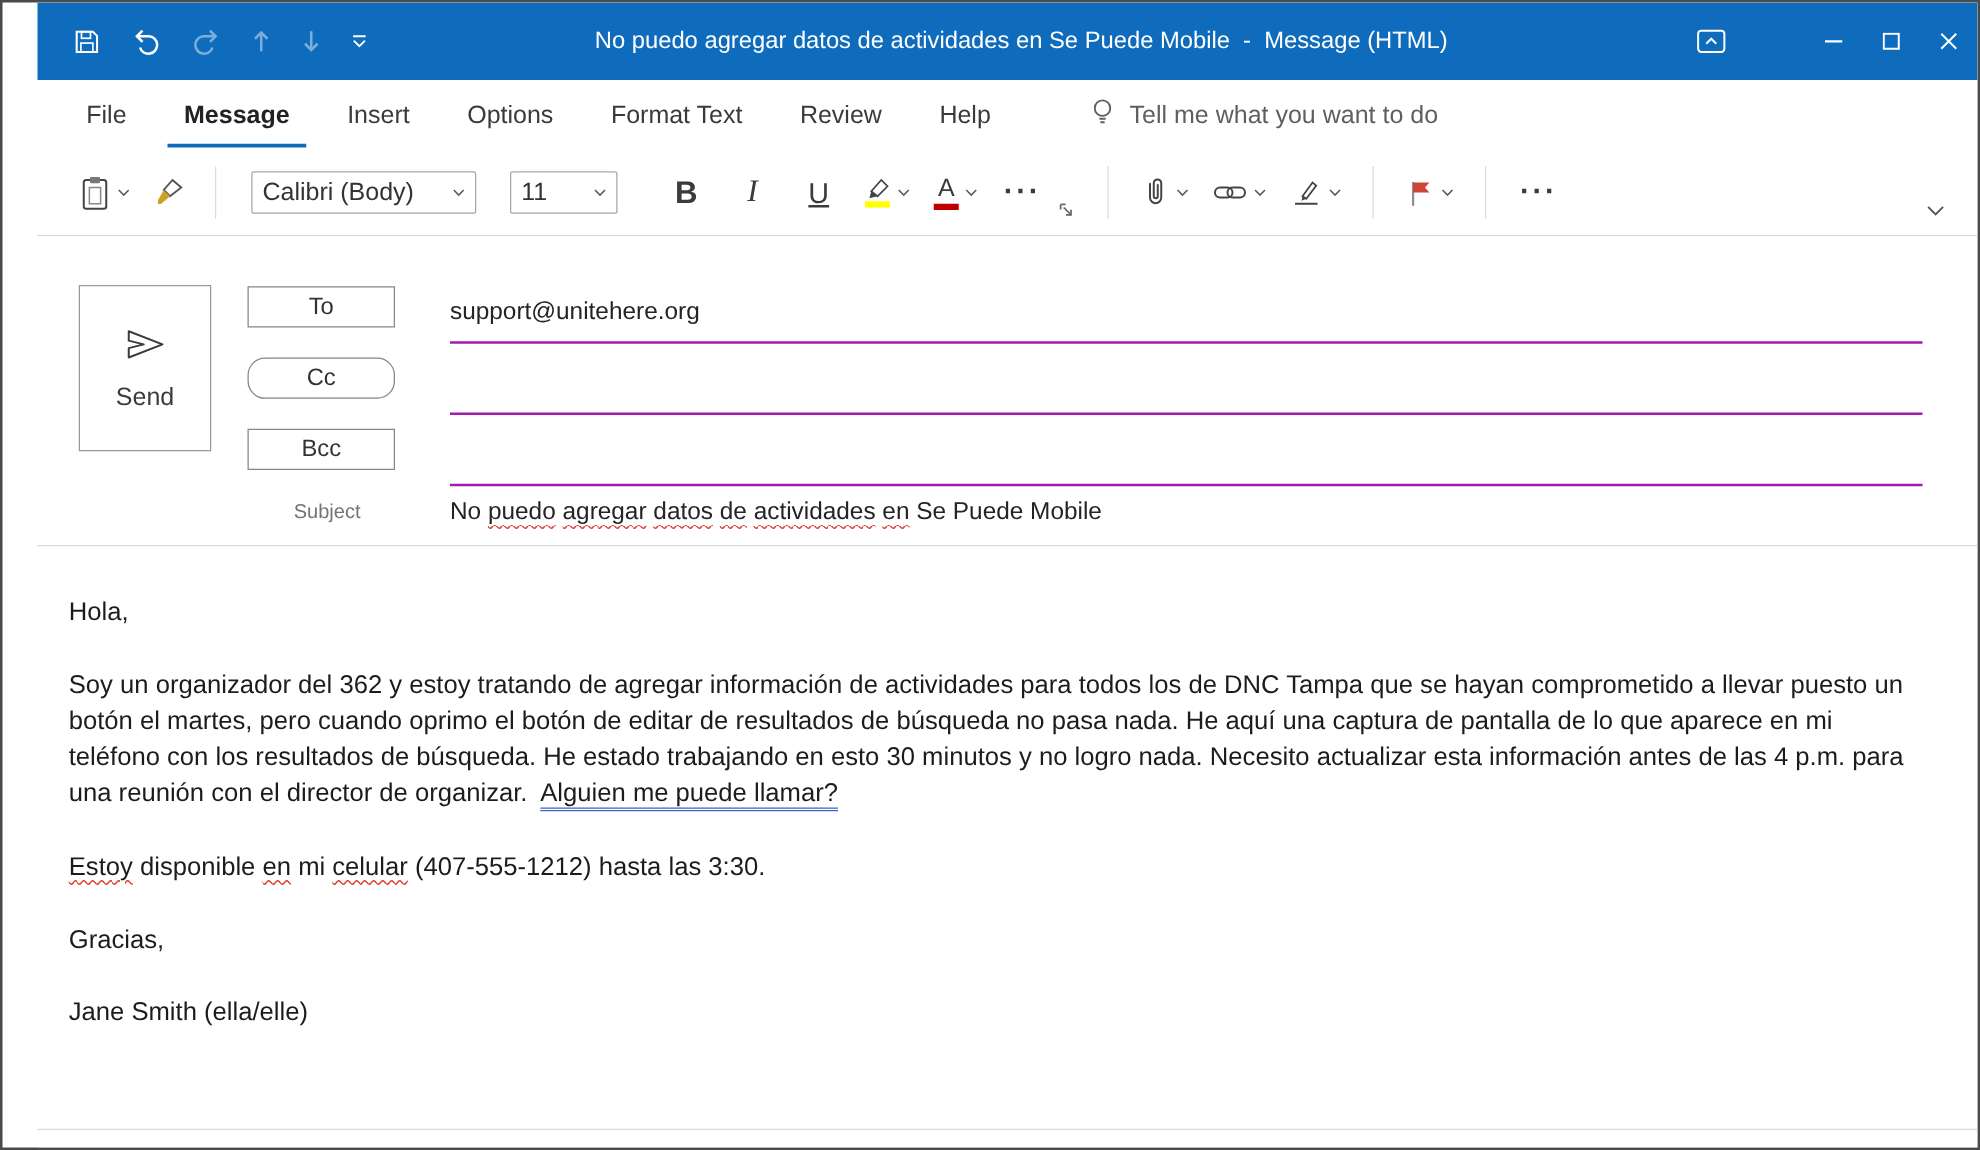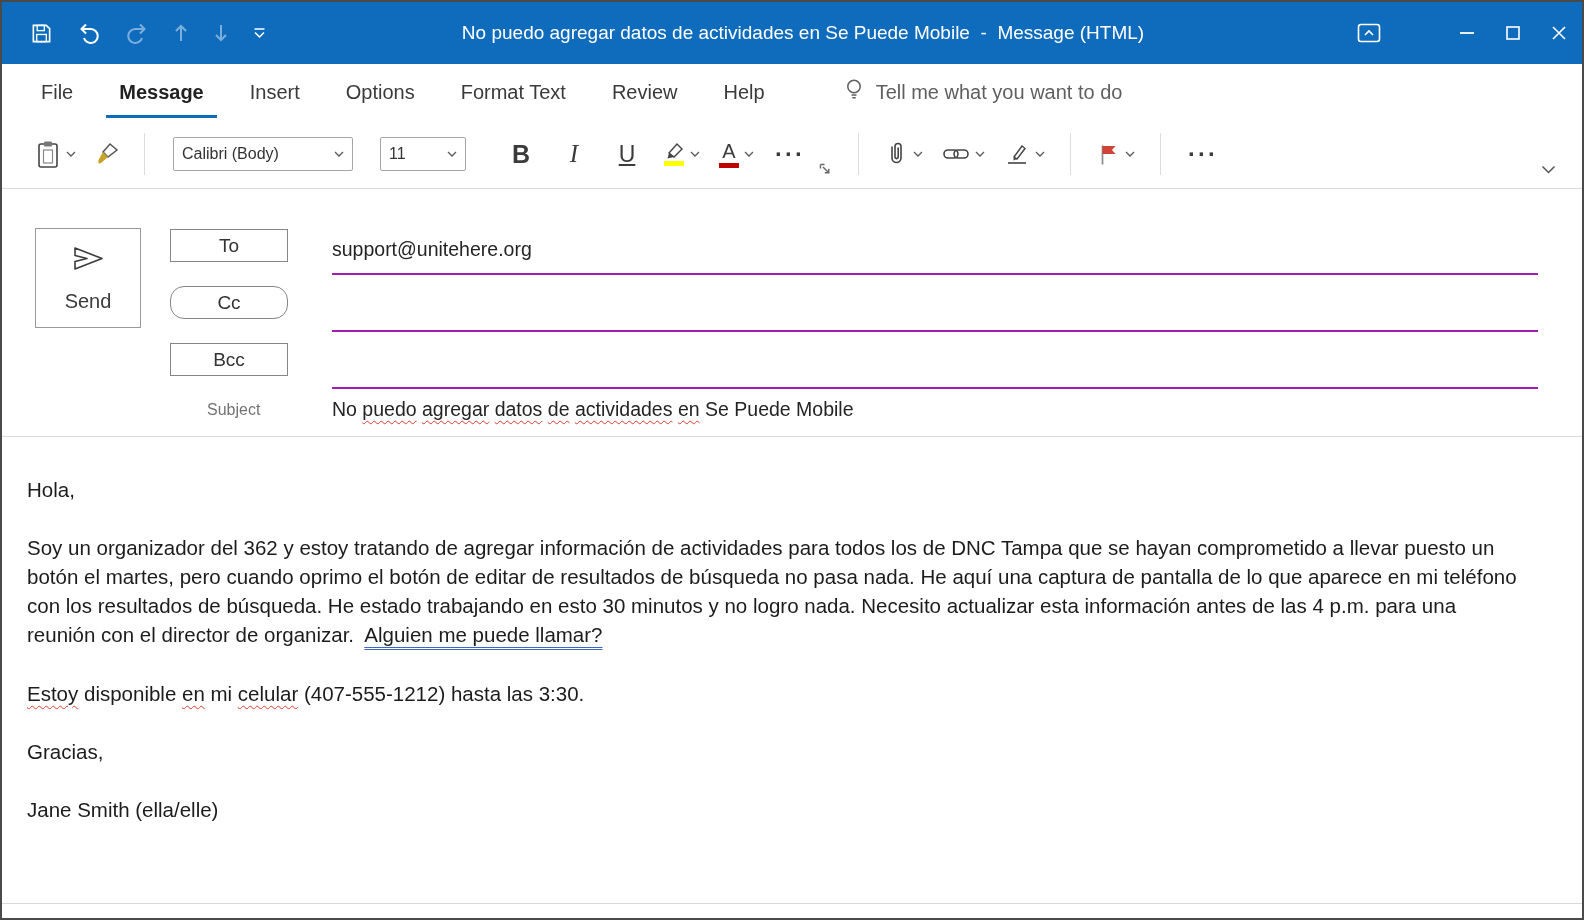--- a/index.html
+++ b/index.html
@@ -1,21 +1,21 @@
 <!DOCTYPE html>
 <html><head>
 <meta charset="utf-8">
 <style>
   * { margin:0; padding:0; box-sizing:border-box; }
   html,body { background:#888; }
   body { font-family:"Liberation Sans", sans-serif; }
   .window {
     width:1584px; height:920px; background:#fff;
     border:2px solid #4a4a4a; display:flex; flex-direction:column;
-    position:relative; overflow:hidden;
+    position:relative; overflow:hidden;padding-left:28px;
   }
   
   .titlebar {
     height:62px; background:#0f6cbd; display:flex; align-items:center;
     color:#fff; flex:0 0 auto;
   }
   .qat { display:flex; align-items:center; gap:24px; padding-left:28px; flex:0 0 auto; }
   .qat-btn { display:flex; align-items:center; justify-content:center; cursor:default; }
   .dim { opacity:.45; }
   .title-text {
@@ -40,41 +40,41 @@
   
   .toolbar {
     height:69px; border-bottom:1px solid #d9d9d9; display:flex; align-items:center;
     padding:0 16px 0 30px; gap:13px; flex:0 0 auto; background:#fff;
   }
   .tbtn { display:flex; align-items:center; gap:5px; padding:3px; color:#3b3b3b; }
   .sep { width:1px; height:42px; background:#dcdcdc; margin:0 9px; flex:0 0 auto; }
   .combo {
     height:34px; border:1px solid #a6a6a6; border-radius:2px; background:#fff;
     display:flex; align-items:center; justify-content:space-between;
-    padding:0 8px; font-size:16px; color:#333;
+    padding:0 8px; font-size:20px; color:#333;
   }
   .combo-font { width:180px; margin-left:6px; }
   .combo-size { width:86px; margin-left:14px; margin-right:22px; }
   .chr-btn { width:40px; height:40px; display:flex; align-items:center; justify-content:center; color:#3b3b3b; }
   .b-glyph { font-weight:700; font-size:25px; }
   .i-glyph { font-style:italic; font-size:25px; font-family:"Liberation Serif", serif; }
   .u-glyph { font-size:23px; text-decoration:underline; }
   .fontcolor { display:flex; flex-direction:column; align-items:center; line-height:1; }
   .fontcolor .letter { font-size:20px; color:#3b3b3b; }
   .colorbar { width:20px; height:5px; margin-top:2px; }
   .bar-red { background:#c00000; }
   .bar-yellow { background:#ffff00; }
   .more { font-size:24px; font-weight:700; color:#3b3b3b; letter-spacing:2px; line-height:1; }
   .launcher { align-self:flex-end; margin:0 4px 8px -4px; }
   .collapse-btn { margin-left:auto; align-self:flex-end; margin-bottom:10px; margin-right:10px; color:#555; }
   .chev { color:#5a5a5a; display:flex; }
   
   .envelope { position:relative; height:248px; border-bottom:1px solid #d9d9d9; background:#fff; flex:0 0 auto; }
   .send-btn {
-    position:absolute; left:33px; top:39px; width:106px; height:100px;
+    position:absolute; left:33px; top:39px; width:106px; height:133px;
     border:1px solid #9a9a9a; background:#fff; display:flex; flex-direction:column;
     align-items:center; justify-content:center; gap:16px; color:#3b3b3b; font-size:20px;
   }
   .addr-btn {
     position:absolute; left:168px; width:118px; height:33px; border:1px solid #868686;
     background:#fff; display:flex; align-items:center; justify-content:center;
     font-size:19px; color:#333;
   }
   .addr-field {
     position:absolute; left:330px; right:44px; height:50px; border-bottom:2px solid #a21caf;

